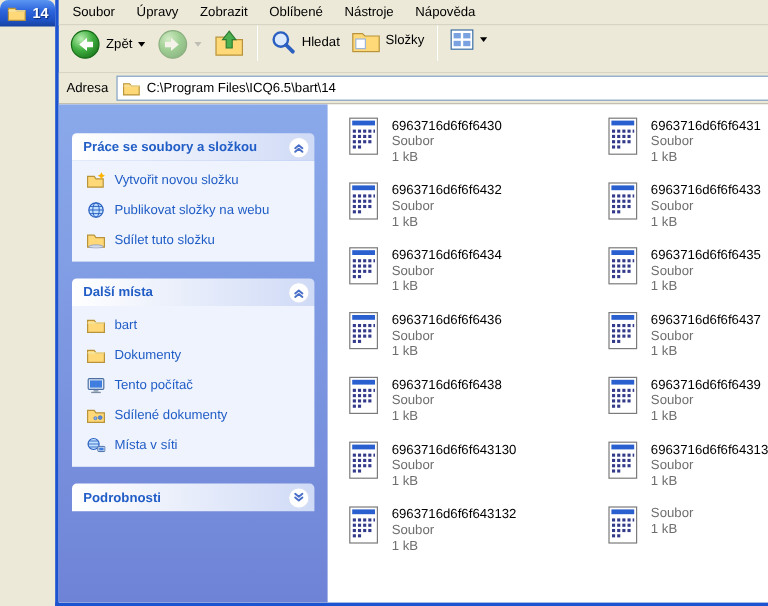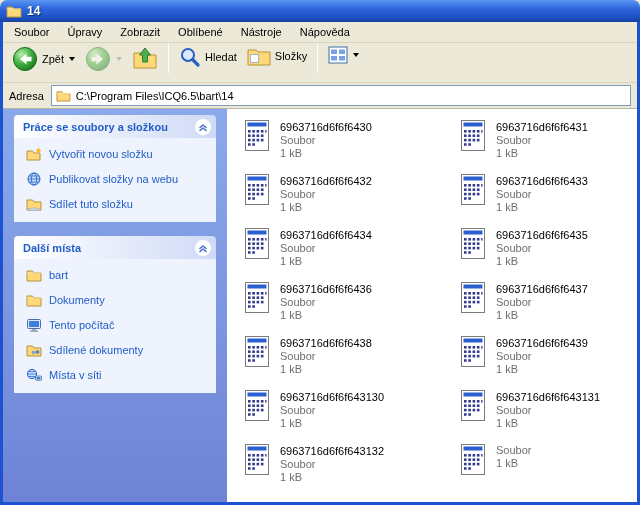--- a/index.html
+++ b/index.html
@@ -1,18 +1,18 @@
 <!DOCTYPE html>
 <html><head>
 <meta charset="utf-8">
 <style>
   *{box-sizing:border-box;margin:0;padding:0}
   html,body{width:640px;height:505px;overflow:hidden}
   body{font-family:"Liberation Sans",sans-serif;font-size:11px;color:#000;background:#ece9d8}
-  .window{width:640px;height:505px;display:flex;flex-direction:column}
+  .window{width:640px;height:505px;display:flex;flex-direction:row}
   
   .titlebar{flex:0 0 22px;height:22px;border-radius:7px 7px 0 0;
     background:linear-gradient(180deg,#5a96f2 0%,#2e66dd 40%,#1f53c8 75%,#16419f 100%);
     display:flex;align-items:center;gap:5px;padding:0 6px}
   .titlebar .title{color:#fff;font-weight:bold;font-size:12px;text-shadow:1px 1px 1px #0b2a75}
   
   .wbody{flex:1;display:flex;flex-direction:column;min-height:0;background:#ece9d8;
     border-left:3px solid #1c53d0;border-right:3px solid #1c53d0;border-bottom:3px solid #1c53d0}
   
   .menubar{flex:0 0 21px;display:flex;align-items:center;padding-left:2px;border-bottom:1px solid #d8d4c4;background:#ece9d8}
@@ -23,21 +23,21 @@
   .tlabel{font-size:11px}
   .caret{width:0;height:0;border-left:3px solid transparent;border-right:3px solid transparent;border-top:4px solid #000;margin-left:1px}
   .caret.dis{border-top-color:#8a8a8a}
   .sep{width:1px;height:30px;background:#c9c5b0;border-right:1px solid #fff;margin:0 4px}
   .disabled{opacity:.45}
   
   .addressbar{flex:0 0 26px;display:flex;align-items:center;gap:7px;padding:2px 6px;border-bottom:1px solid #b9b5a4;background:#ece9d8}
   .addr-input{flex:1;height:21px;background:#fff;border:1px solid #7f9db9;display:flex;align-items:center;gap:5px;padding:0 4px}
   
   .main{flex:1;display:flex;min-height:0;background:#fff}
-  .sidebar{flex:0 0 224px;width:224px;background:linear-gradient(180deg,#8aa9ea 0%,#7b95e0 55%,#6f83d6 100%);padding:6px 11px;overflow:hidden}
+  .sidebar{flex:0 0 224px;width:224px;background:linear-gradient(180deg,#8aa9ea 0%,#7b95e0 55%,#6f83d6 100%);padding:24px 11px;overflow:hidden}
   .panel{margin-bottom:14px}
   .panel-h{height:23px;background:linear-gradient(90deg,#ffffff 0%,#cfdaf6 100%);
     border-radius:4px 4px 0 0;display:flex;align-items:center;justify-content:space-between;
     padding:0 4px 0 9px;color:#215dc6;font-weight:bold}
   .chev{width:18px;height:18px;border-radius:50%;background:#fff;border:1px solid #d6def5;
     display:flex;align-items:center;justify-content:center}
   .panel-b{background:#eef3fd;padding:9px 4px 11px 12px;display:flex;flex-direction:column;gap:11px}
   .p-item{display:flex;align-items:center;gap:7px;color:#215dc6;cursor:pointer}
   .i15{width:16px;height:14px;flex:0 0 16px}
   
@@ -274,20 +274,30 @@
             </div>
             <div class="p-item">
               <svg class="i15" viewBox="0 0 16 14">
                   <use href="#ic-network"></use>
                 </svg>
               <span>Místa v síti</span>
             </div>
           </div>
         </div>
 
+        <div class="panel">
+          <div class="panel-h">
+            <span>Podrobnosti</span>
+            <span class="chev">
+                <svg width="12" height="12">
+                  <use href="#ic-chev-down"></use>
+                </svg>
+              </span>
+          </div>
+        </div>
 
       </div>
 
       <div class="files">
 
         <div class="file">
           <svg class="ficon" viewBox="0 0 30 33">
               <use href="#ic-file"></use>
             </svg>
           <span class="fmeta">

